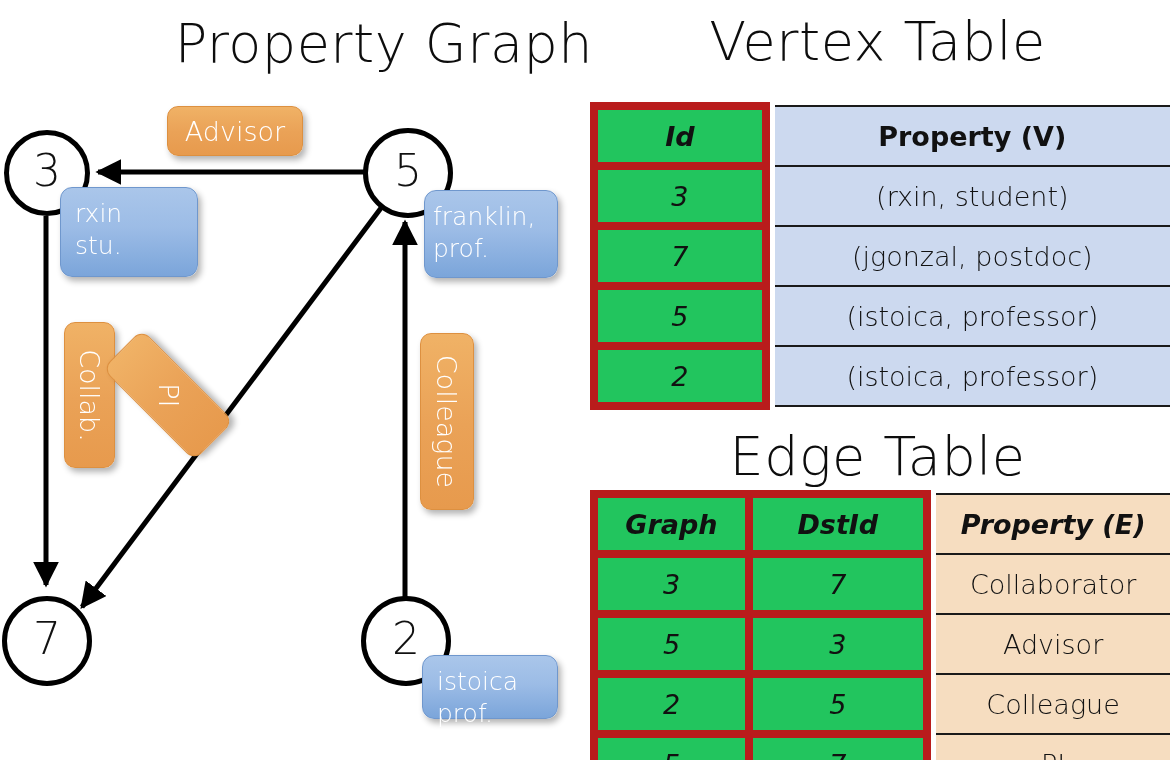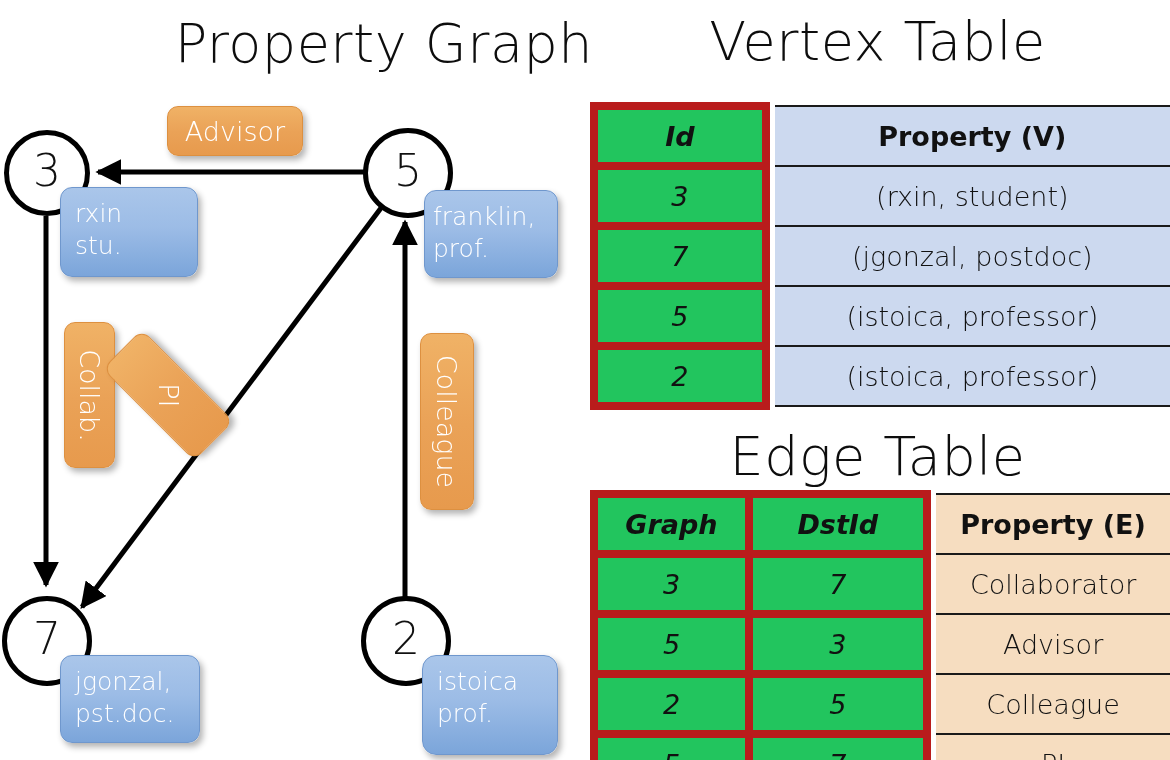--- a/index.html
+++ b/index.html
@@ -173,26 +173,22 @@
   <div class="prop-box blue" style="left:60px; top:187px; width:138px; height:90px;">
     <div>rxin</div>
     <div>stu.</div>
   </div>
 
   <div class="prop-box blue" style="left:424px; top:190px; width:134px; height:88px;padding-left:8px;">
     <div>franklin,</div>
     <div>prof.</div>
   </div>
 
-  <div class="prop-box blue" style="left:60px; top:655px; width:140px; height:88px;">
-    <div>jgonzal,</div>
-    <div>pst.doc.</div>
-  </div>
-
-  <div class="prop-box blue" style="left:422px; top:655px; width:136px; height:100px;border-radius:14px;">
+
+  <div class="prop-box blue" style="left:422px; top:655px; width:136px; height:64px;">
     <div>istoica</div>
     <div>prof.</div>
   </div>
 
   <div class="label-box" style="left:167px; top:106px; width:136px; height:50px;">
     <span>Advisor</span>
   </div>
 
   <div class="label-box" style="left:64px; top:322px; width:51px; height:146px;">
     <span class="rot90">Collab.</span>
@@ -238,21 +234,21 @@
     </tr>
   </tbody>
 </table>
 
 <table class="tbl" id="edge-table">
   <thead>
     <tr>
       <th class="cell-bordered" style="width:152px;">Graph</th>
       <th class="cell-bordered" style="width:178px;">DstId</th>
       <td class="spacer-col"></td>
-      <th class="cell-eprop" style="width:240px;">Property (E)</th>
+      <th class="cell-eprop" style="width:240px;font-style:italic;">Property (E)</th>
     </tr>
   </thead>
   <tbody>
     <tr>
       <td class="cell-bordered">3</td>
       <td class="cell-bordered">7</td>
       <td class="spacer-col"></td>
       <td class="cell-eprop">Collaborator</td>
     </tr>
     <tr>

